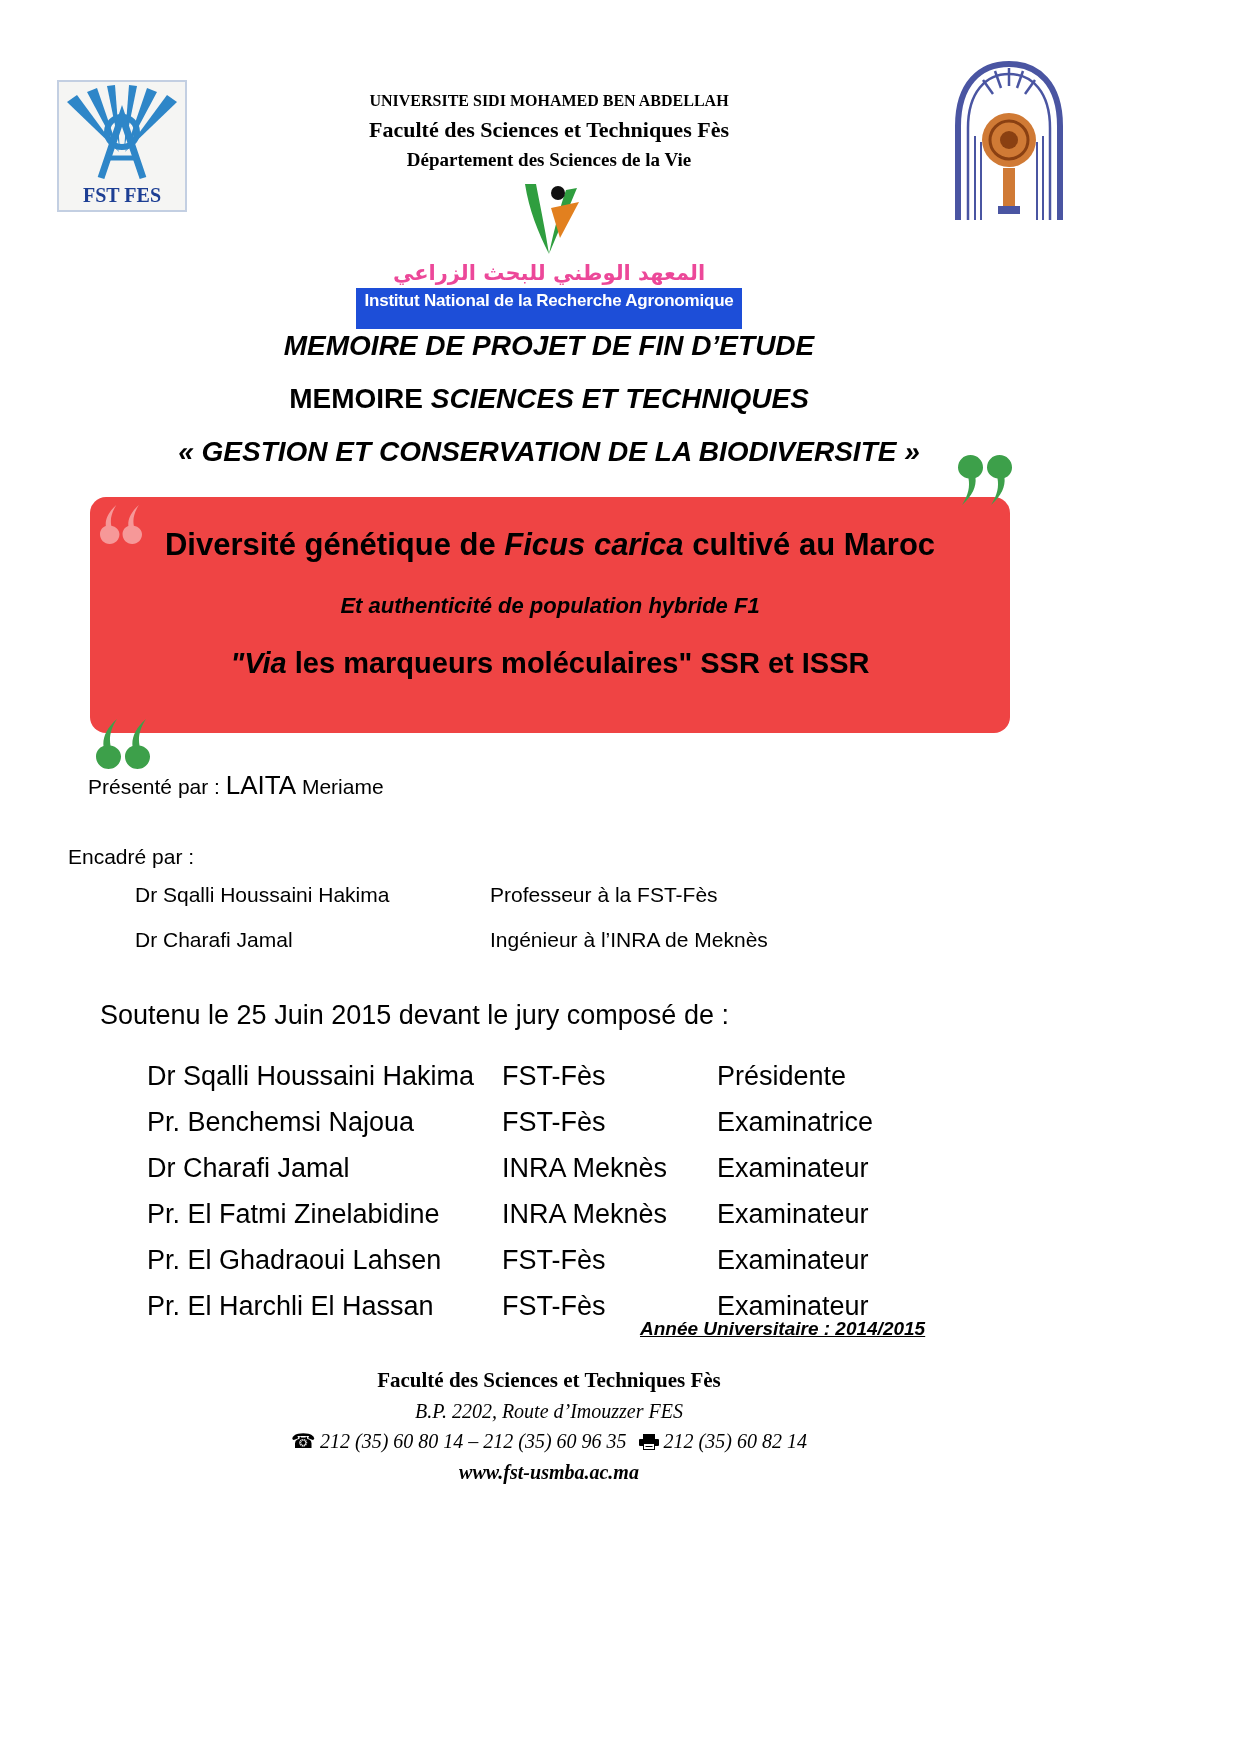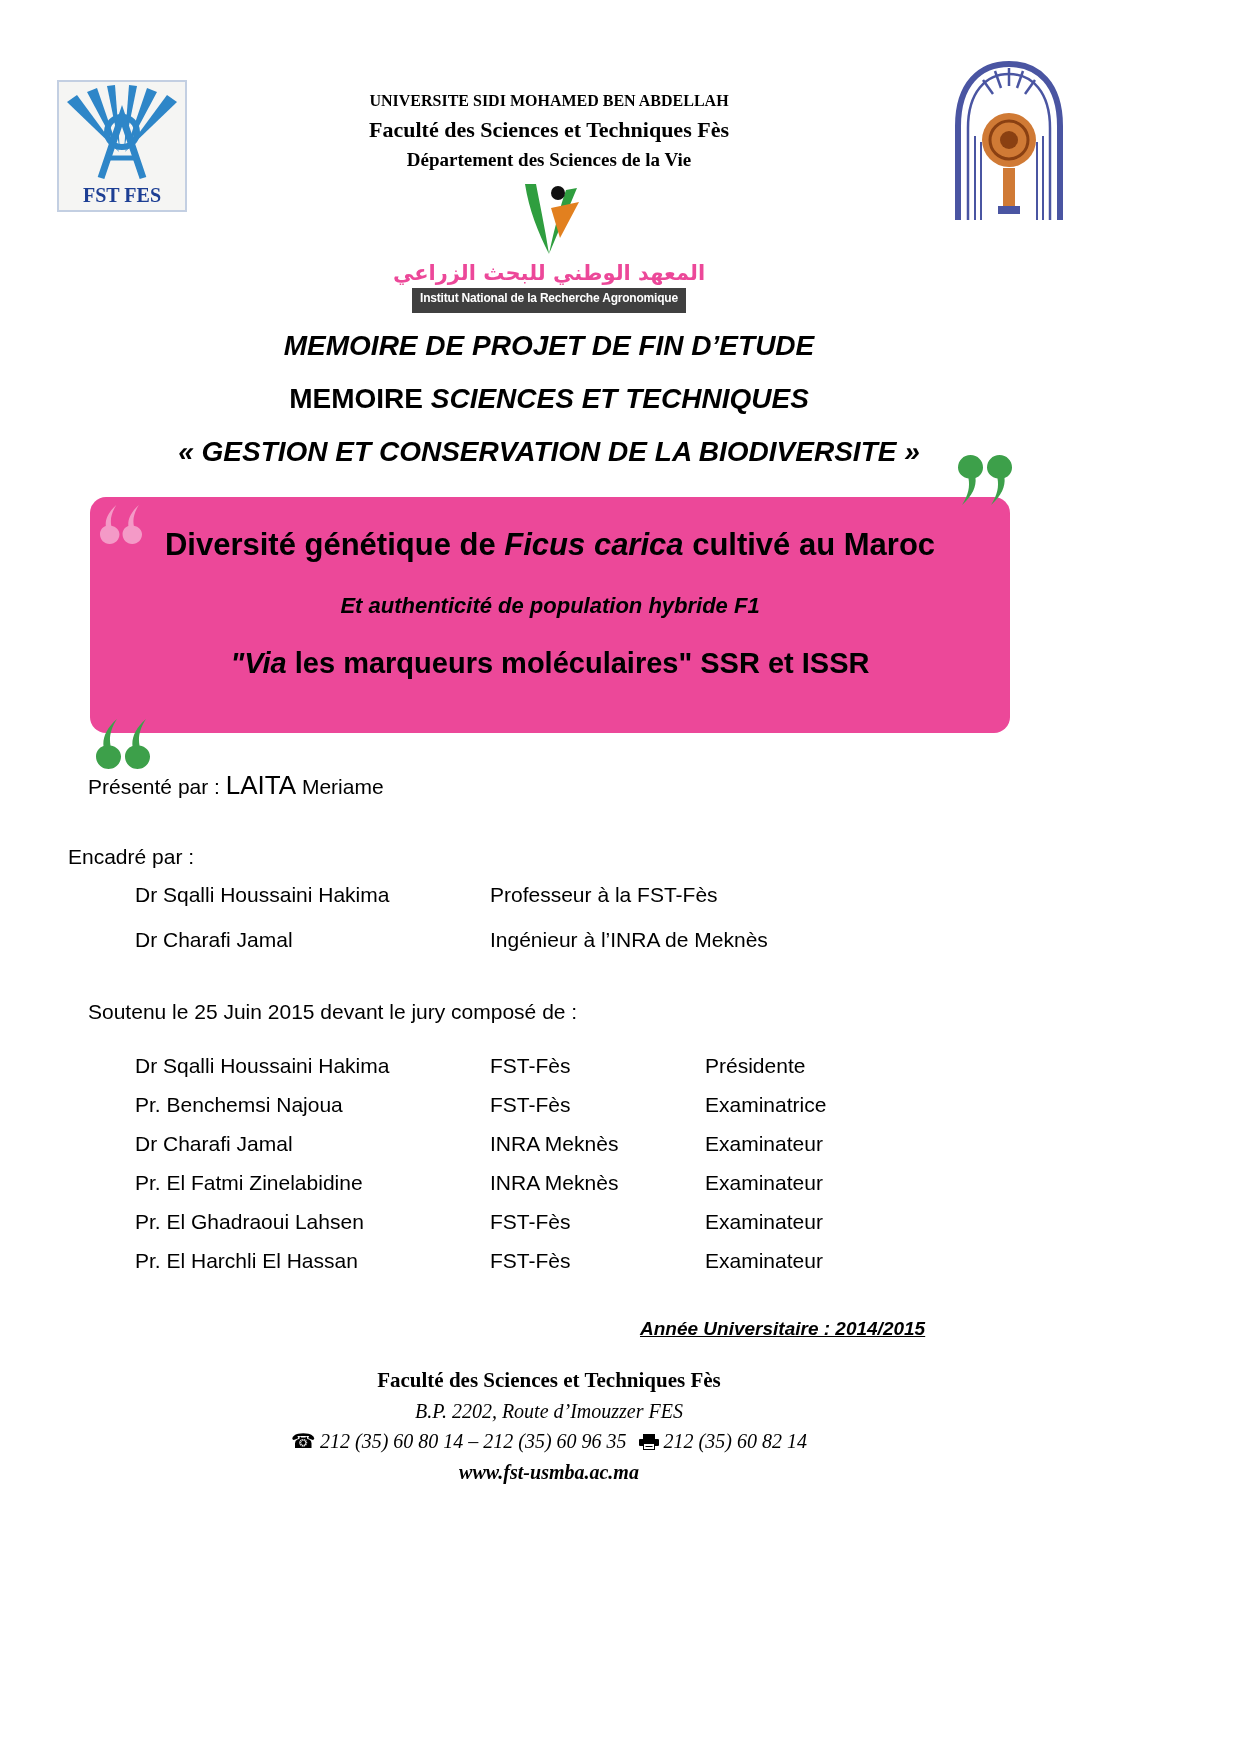--- a/index.html
+++ b/index.html
@@ -18,52 +18,52 @@
     font-family:"Liberation Serif", serif; font-weight:700;
   }
   .header-line1 { font-size:16px; }
   .header-line2 { font-size:22px; margin-top:7px; }
   .header-line3 { font-size:19px; margin-top:6px; }
 
   
   .inra { position:absolute; left:68px; top:182px; width:962px; text-align:center; }
   .inra-arabic { color:#ec4899; font-weight:700; font-size:21px; font-family:"DejaVu Sans", sans-serif; margin-top:1px; }
   .inra-banner {
-    display:inline-block; background:#404040; color:#ffffff; font-weight:700;
-    font-size:12px; letter-spacing:-0.2px; padding:3px 8px 8px; margin-top:3px;
+    display:inline-block; background:#1d4ed8; color:#ffffff; font-weight:700;
+    font-size:17px; letter-spacing:-0.2px; padding:3px 8px 18px; margin-top:3px;
   }
 
   
   .memoire { position:absolute; left:68px; top:330px; width:962px; text-align:center; font-weight:700; font-size:28px; }
   .memoire p { margin:0; white-space:nowrap; }
   .memoire p + p { margin-top:21px; }
   .it { font-style:italic; }
 
   
   .title-box {
     position:absolute; left:90px; top:497px; width:920px; height:236px;
-    background:#ec4899; border-radius:16px; text-align:center; padding-top:30px;
+    background:#ef4444; border-radius:16px; text-align:center; padding-top:30px;
     box-sizing:border-box;
   }
   .tb1 { font-size:31px; font-weight:700; margin:0; white-space:nowrap; }
   .tb2 { font-size:22px; font-weight:700; font-style:italic; margin:30px 0 0; white-space:nowrap; }
   .tb3 { font-size:29px; font-weight:700; margin:28px 0 0; white-space:nowrap; }
   .quote { position:absolute; line-height:0; }
   .quote-tr { top:-42px; right:-2px; }
   .quote-bl { bottom:-36px; left:6px; transform:rotate(180deg); }
   .quote-tl-light { top:8px; left:10px; transform:rotate(180deg); opacity:.45; }
 
   
   .presented { position:absolute; left:88px; top:770px; font-size:21px; }
   .presented .big { font-size:26px; }
 
   .encadre { position:absolute; left:68px; top:845px; font-size:21px; }
   .sup-rows { margin:14px 0 0 67px; display:grid; grid-template-columns:355px auto; row-gap:21px; }
 
-  .jury { position:absolute; left:88px; top:1000px; font-size:21px; }
+  .jury { position:absolute; left:100px; top:1000px; font-size:27px; }
   .jury-rows { margin:30px 0 0 47px; display:grid; grid-template-columns:355px 215px auto; row-gap:15px; }
 
   .year {
     position:absolute; left:640px; top:1318px; width:312px; 
     font-weight:700; font-style:italic; font-size:19px; text-decoration:underline;
   }
 
   
   .footer { position:absolute; left:68px; top:1368px; width:962px; text-align:center; font-family:"Liberation Serif", serif; }
   .footer p { margin:0; }

